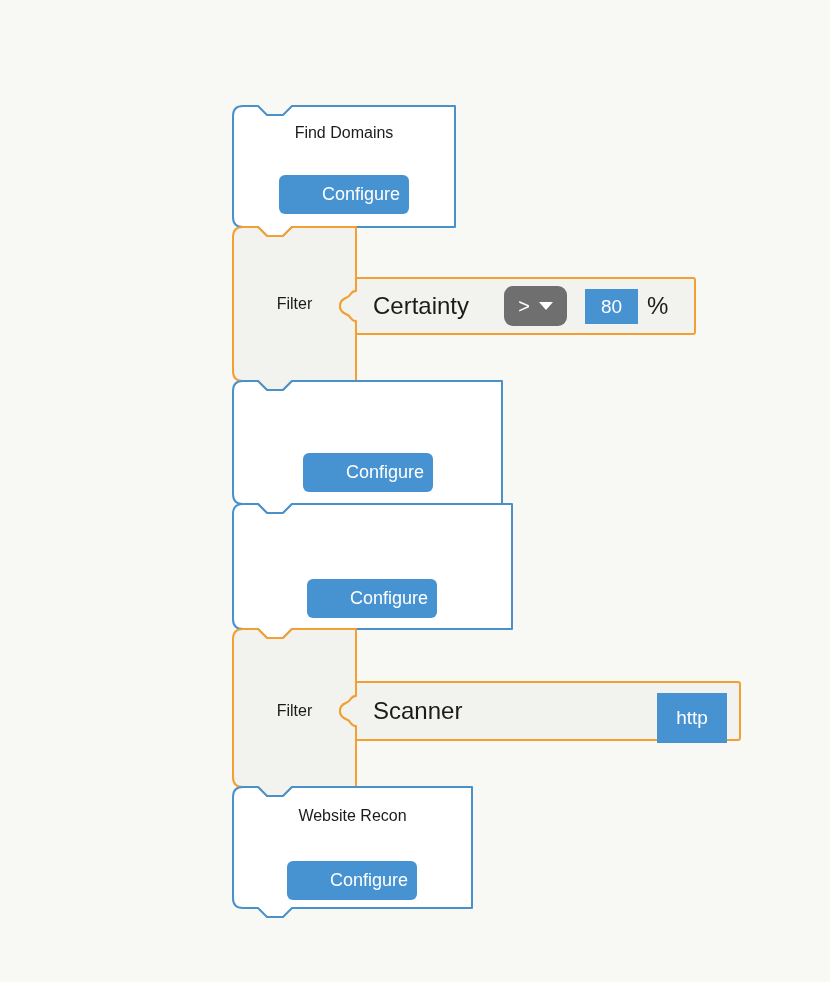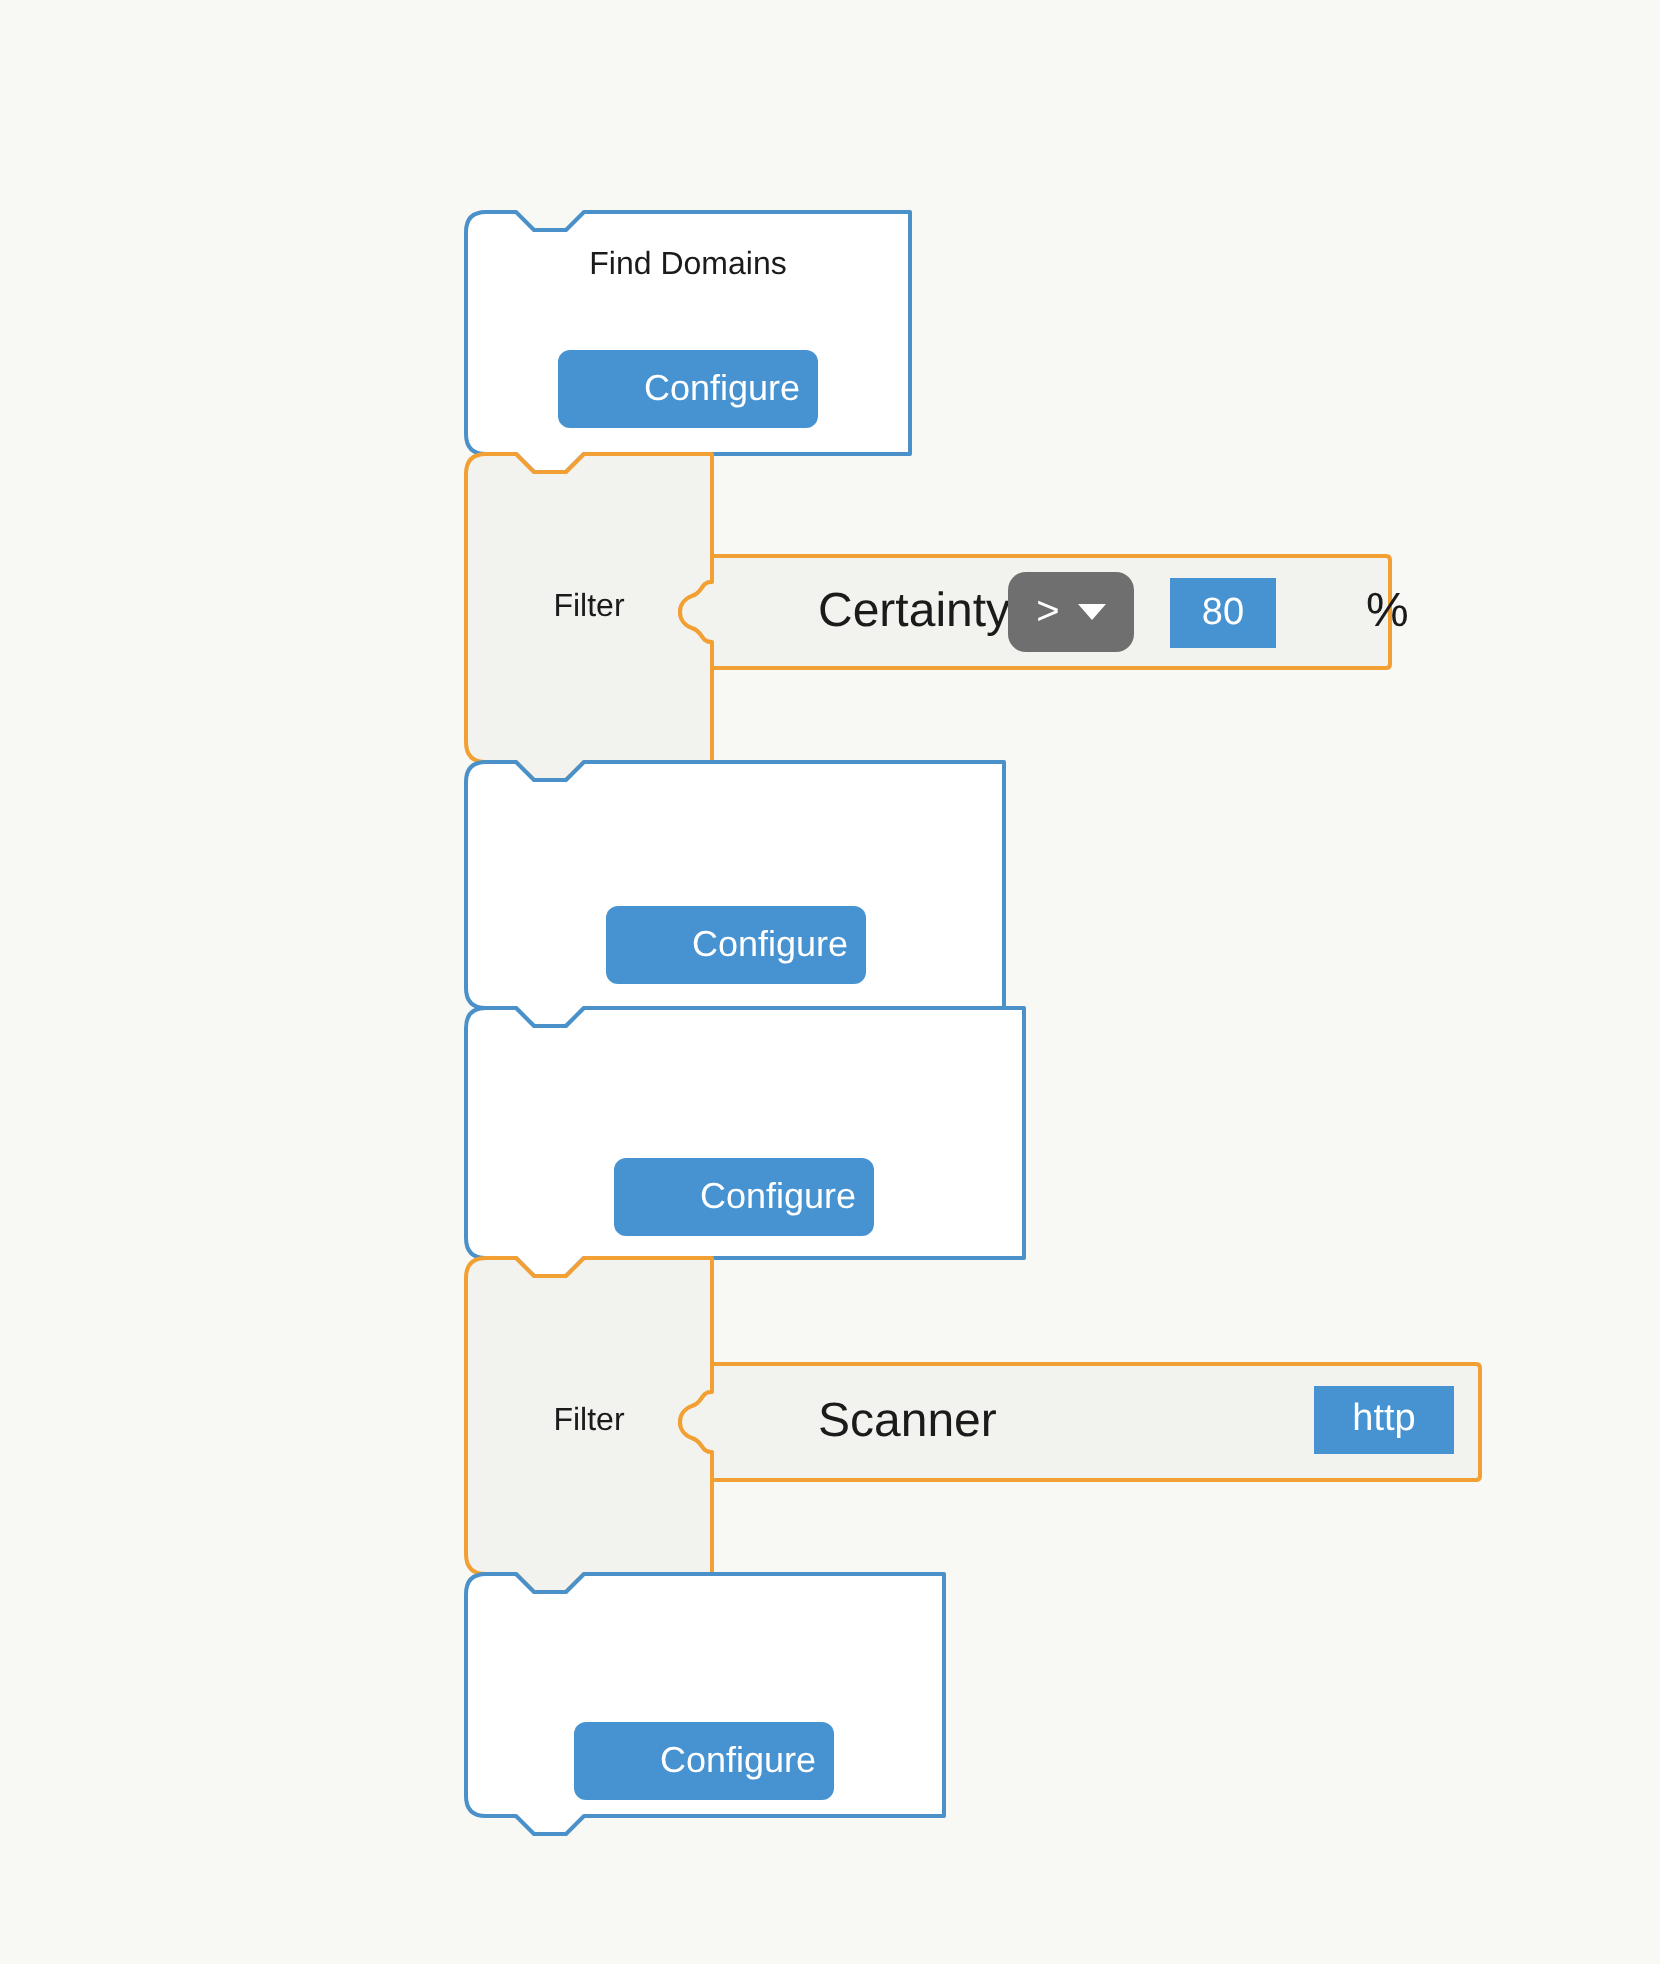--- a/index.html
+++ b/index.html
@@ -49,21 +49,20 @@
     font-size: 18px;
     display: flex; align-items: center; justify-content: center;
     cursor: pointer;
     padding-left: 34px;
   }
   .field-label {
     color: var(--text-dark);
     font-size: 24px;
     line-height: 28px;
     white-space: nowrap;
-    margin-left: 36px;
   }
   .dropdown {
     background: var(--dropdown-gray);
     border-radius: 9px;
     color: #ffffff;
     display: flex; align-items: center; justify-content: center;
     gap: 9px;
     cursor: pointer;
   }
   .dropdown .dd-text { font-size: 20px; line-height: 20px; }
@@ -118,17 +117,18 @@
   </div>
   <div class="abs pill" style="left:585px; top:289px; width:53px; height:35px;">80</div>
   <div class="abs field-label" style="left:647px; top:292px;">%</div>
 
   <button class="abs cfg-btn" style="left:303px; top:453px;">Configure</button>
 
   <button class="abs cfg-btn" style="left:307px; top:579px;">Configure</button>
 
   <div class="abs title" style="left:233px; top:697px; width:123px;">Filter</div>
   <div class="abs field-label" style="left:373px; top:697px;">Scanner</div>
-  <div class="abs pill" style="left:657px; top:693px; width:70px; height:34px;">http</div>
+  <div class="abs pill" style="left:657px; top:693px; width:70px; height:50px;">http</div>
 
+  <div class="abs title" style="left:233px; top:802px; width:239px;">Website Recon</div>
   <button class="abs cfg-btn" style="left:287px; top:861px;">Configure</button>
 
 </div>
 
 </body></html>

